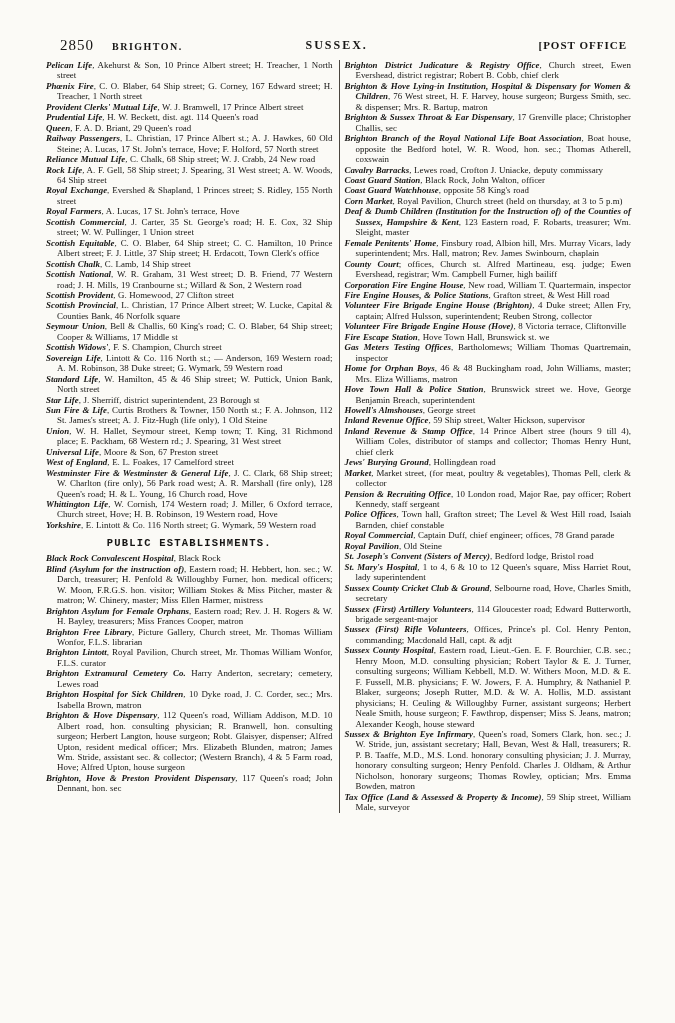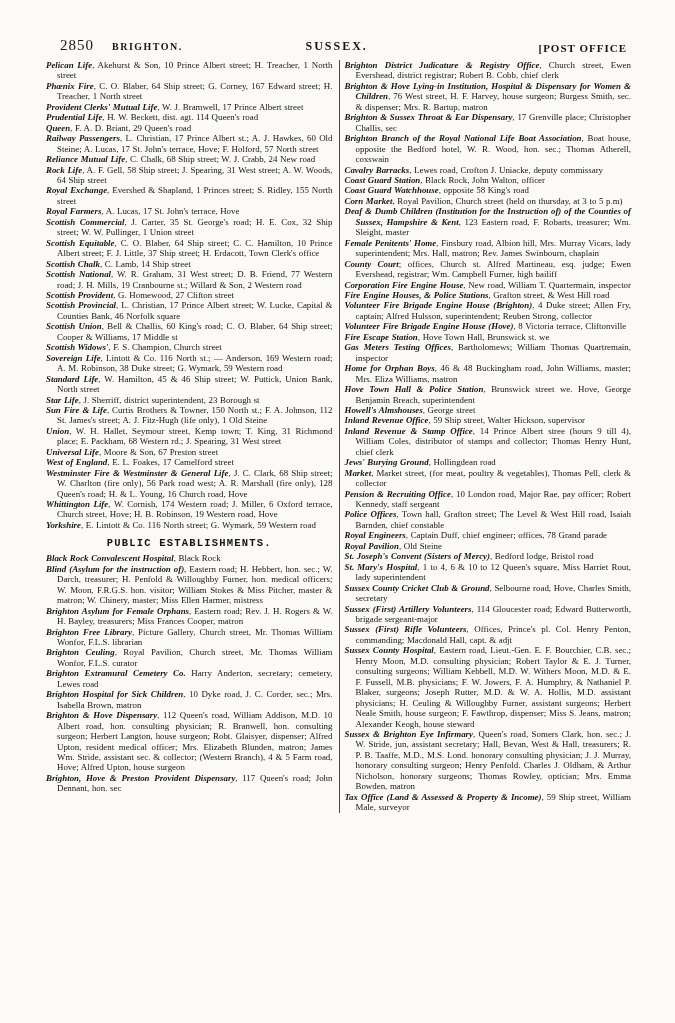--- a/index.html
+++ b/index.html
@@ -15,21 +15,21 @@
     font-family: "Liberation Serif", "DejaVu Serif", serif;
   }
   .page {
     box-sizing: border-box;
     width: 675px;
     height: 1023px;
     padding: 36px 44px 8px 46px;
   }
   .header {
     display: flex;
-    align-items: flex-end;
+    align-items: center;
     justify-content: space-between;
     margin: 0 4px 6px 14px;
   }
   .header .page-num {
     font-size: 15px;
     letter-spacing: 1px;
   }
   .header .place {
     font-size: 10px;
     font-weight: bold;
@@ -107,40 +107,40 @@
           <p class="entry"><span class="term">Reliance Mutual Life</span>, C. Chalk, 68 Ship street; W. J. Crabb, 24 New road</p>
           <p class="entry"><span class="term">Rock Life</span>, A. F. Gell, 58 Ship street; J. Spearing, 31 West street; A. W. Woods, 64 Ship street</p>
           <p class="entry"><span class="term">Royal Exchange</span>, Evershed &amp; Shapland, 1 Princes street; S. Ridley, 155 North street</p>
           <p class="entry"><span class="term">Royal Farmers</span>, A. Lucas, 17 St. John's terrace, Hove</p>
           <p class="entry"><span class="term">Scottish Commercial</span>, J. Carter, 35 St. George's road; H. E. Cox, 32 Ship street; W. W. Pullinger, 1 Union street</p>
           <p class="entry"><span class="term">Scottish Equitable</span>, C. O. Blaber, 64 Ship street; C. C. Hamilton, 10 Prince Albert street; F. J. Little, 37 Ship street; H. Erdacott, Town Clerk's office</p>
           <p class="entry"><span class="term">Scottish Chalk</span>, C. Lamb, 14 Ship street</p>
           <p class="entry"><span class="term">Scottish National</span>, W. R. Graham, 31 West street; D. B. Friend, 77 Western road; J. H. Mills, 19 Cranbourne st.; Willard &amp; Son, 2 Western road</p>
           <p class="entry"><span class="term">Scottish Provident</span>, G. Homewood, 27 Clifton street</p>
           <p class="entry"><span class="term">Scottish Provincial</span>, L. Christian, 17 Prince Albert street; W. Lucke, Capital &amp; Counties Bank, 46 Norfolk square</p>
-          <p class="entry"><span class="term">Scottish Union</span>, Bell &amp; Challis, 60 King's road; C. O. Blaber, 64 Ship street; Cooper &amp; Williams, 17 Middle st</p>
+          <p class="entry"><span class="term">Seymour Union</span>, Bell &amp; Challis, 60 King's road; C. O. Blaber, 64 Ship street; Cooper &amp; Williams, 17 Middle st</p>
           <p class="entry"><span class="term">Scottish Widows'</span>, F. S. Champion, Church street</p>
           <p class="entry"><span class="term">Sovereign Life</span>, Lintott &amp; Co. 116 North st.; — Anderson, 169 Western road; A. M. Robinson, 38 Duke street; G. Wymark, 59 Western road</p>
           <p class="entry"><span class="term">Standard Life</span>, W. Hamilton, 45 &amp; 46 Ship street; W. Puttick, Union Bank, North street</p>
           <p class="entry"><span class="term">Star Life</span>, J. Sherriff, district superintendent, 23 Borough st</p>
           <p class="entry"><span class="term">Sun Fire &amp; Life</span>, Curtis Brothers &amp; Towner, 150 North st.; F. A. Johnson, 112 St. James's street; A. J. Fitz-Hugh (life only), 1 Old Steine</p>
           <p class="entry"><span class="term">Union</span>, W. H. Hallet, Seymour street, Kemp town; T. King, 31 Richmond place; E. Packham, 68 Western rd.; J. Spearing, 31 West street</p>
           <p class="entry"><span class="term">Universal Life</span>, Moore &amp; Son, 67 Preston street</p>
           <p class="entry"><span class="term">West of England</span>, E. L. Foakes, 17 Camelford street</p>
           <p class="entry"><span class="term">Westminster Fire &amp; Westminster &amp; General Life</span>, J. C. Clark, 68 Ship street; W. Charlton (fire only), 56 Park road west; A. R. Marshall (fire only), 128 Queen's road; H. &amp; L. Young, 16 Church road, Hove</p>
           <p class="entry"><span class="term">Whittington Life</span>, W. Cornish, 174 Western road; J. Miller, 6 Oxford terrace, Church street, Hove; H. B. Robinson, 19 Western road, Hove</p>
           <p class="entry"><span class="term">Yorkshire</span>, E. Lintott &amp; Co. 116 North street; G. Wymark, 59 Western road</p>
         </div>
       <h2 class="section-heading">PUBLIC ESTABLISHMENTS.</h2>
       <div>
           <p class="entry"><span class="term">Black Rock Convalescent Hospital</span>, Black Rock</p>
           <p class="entry"><span class="term">Blind (Asylum for the instruction of)</span>, Eastern road; H. Hebbert, hon. sec.; W. Darch, treasurer; H. Penfold &amp; Willoughby Furner, hon. medical officers; W. Moon, F.R.G.S. hon. visitor; William Stokes &amp; Miss Pitcher, master &amp; matron; W. Chinery, master; Miss Ellen Harmer, mistress</p>
           <p class="entry"><span class="term">Brighton Asylum for Female Orphans</span>, Eastern road; Rev. J. H. Rogers &amp; W. H. Bayley, treasurers; Miss Frances Cooper, matron</p>
           <p class="entry"><span class="term">Brighton Free Library</span>, Picture Gallery, Church street, Mr. Thomas William Wonfor, F.L.S. librarian</p>
-          <p class="entry"><span class="term">Brighton Ceuling</span>, Royal Pavilion, Church street, Mr. Thomas William Wonfor, F.L.S. curator</p>
+          <p class="entry"><span class="term">Brighton Lintott</span>, Royal Pavilion, Church street, Mr. Thomas William Wonfor, F.L.S. curator</p>
           <p class="entry"><span class="term">Brighton Extramural Cemetery Co.</span> Harry Anderton, secretary; cemetery, Lewes road</p>
           <p class="entry"><span class="term">Brighton Hospital for Sick Children</span>, 10 Dyke road, J. C. Corder, sec.; Mrs. Isabella Brown, matron</p>
           <p class="entry"><span class="term">Brighton &amp; Hove Dispensary</span>, 112 Queen's road, William Addison, M.D. 10 Albert road, hon. consulting physician; R. Branwell, hon. consulting surgeon; Herbert Langton, house surgeon; Robt. Glaisyer, dispenser; Alfred Upton, resident medical officer; Mrs. Elizabeth Blunden, matron; James Wm. Stride, assistant sec. &amp; collector; (Western Branch), 4 &amp; 5 Farm road, Hove; Alfred Upton, house surgeon</p>
           <p class="entry"><span class="term">Brighton, Hove &amp; Preston Provident Dispensary</span>, 117 Queen's road; John Dennant, hon. sec</p>
         </div>
     </div>
     <div class="col-divider"></div>
     <div class="col">
       <div>
           <p class="entry"><span class="term">Brighton District Judicature &amp; Registry Office</span>, Church street, Ewen Evershead, district registrar; Robert B. Cobb, chief clerk</p>
@@ -162,21 +162,21 @@
           <p class="entry"><span class="term">Gas Meters Testing Offices</span>, Bartholomews; William Thomas Quartremain, inspector</p>
           <p class="entry"><span class="term">Home for Orphan Boys</span>, 46 &amp; 48 Buckingham road, John Williams, master; Mrs. Eliza Williams, matron</p>
           <p class="entry"><span class="term">Hove Town Hall &amp; Police Station</span>, Brunswick street we. Hove, George Benjamin Breach, superintendent</p>
           <p class="entry"><span class="term">Howell's Almshouses</span>, George street</p>
           <p class="entry"><span class="term">Inland Revenue Office</span>, 59 Ship street, Walter Hickson, supervisor</p>
           <p class="entry"><span class="term">Inland Revenue &amp; Stamp Office</span>, 14 Prince Albert stree (hours 9 till 4), William Coles, distributor of stamps and collector; Thomas Henry Hunt, chief clerk</p>
           <p class="entry"><span class="term">Jews' Burying Ground</span>, Hollingdean road</p>
           <p class="entry"><span class="term">Market</span>, Market street, (for meat, poultry &amp; vegetables), Thomas Pell, clerk &amp; collector</p>
           <p class="entry"><span class="term">Pension &amp; Recruiting Office</span>, 10 London road, Major Rae, pay officer; Robert Kennedy, staff sergeant</p>
           <p class="entry"><span class="term">Police Offices</span>, Town hall, Grafton street; The Level &amp; West Hill road, Isaiah Barnden, chief constable</p>
-          <p class="entry"><span class="term">Royal Engineers</span>, Captain Duff, chief engineer; offices, 78 Grand parade</p>
+          <p class="entry"><span class="term">Royal Commercial</span>, Captain Duff, chief engineer; offices, 78 Grand parade</p>
           <p class="entry"><span class="term">Royal Pavilion</span>, Old Steine</p>
           <p class="entry"><span class="term">St. Joseph's Convent (Sisters of Mercy)</span>, Bedford lodge, Bristol road</p>
           <p class="entry"><span class="term">St. Mary's Hospital</span>, 1 to 4, 6 &amp; 10 to 12 Queen's square, Miss Harriet Rout, lady superintendent</p>
           <p class="entry"><span class="term">Sussex County Cricket Club &amp; Ground</span>, Selbourne road, Hove, Charles Smith, secretary</p>
           <p class="entry"><span class="term">Sussex (First) Artillery Volunteers</span>, 114 Gloucester road; Edward Butterworth, brigade sergeant-major</p>
           <p class="entry"><span class="term">Sussex (First) Rifle Volunteers</span>, Offices, Prince's pl. Col. Henry Penton, commanding; Macdonald Hall, capt. &amp; adjt</p>
           <p class="entry"><span class="term">Sussex County Hospital</span>, Eastern road, Lieut.-Gen. E. F. Bourchier, C.B. sec.; Henry Moon, M.D. consulting physician; Robert Taylor &amp; E. J. Turner, consulting surgeons; William Kebbell, M.D. W. Withers Moon, M.D. &amp; E. F. Fussell, M.B. physicians; F. W. Jowers, F. A. Humphry, &amp; Nathaniel P. Blaker, surgeons; Joseph Rutter, M.D. &amp; W. A. Hollis, M.D. assistant physicians; H. Ceuling &amp; Willoughby Furner, assistant surgeons; Herbert Neale Smith, house surgeon; F. Fawthrop, dispenser; Miss S. Jeans, matron; Alexander Keogh, house steward</p>
           <p class="entry"><span class="term">Sussex &amp; Brighton Eye Infirmary</span>, Queen's road, Somers Clark, hon. sec.; J. W. Stride, jun, assistant secretary; Hall, Bevan, West &amp; Hall, treasurers; R. P. B. Taaffe, M.D., M.S. Lond. honorary consulting physician; J. J. Murray, honorary consulting surgeon; Henry Penfold. Charles J. Oldham, &amp; Arthur Nicholson, honorary surgeons; Thomas Rowley, optician; Mrs. Emma Bowden, matron</p>
           <p class="entry"><span class="term">Tax Office (Land &amp; Assessed &amp; Property &amp; Income)</span>, 59 Ship street, William Male, surveyor</p>
         </div>

